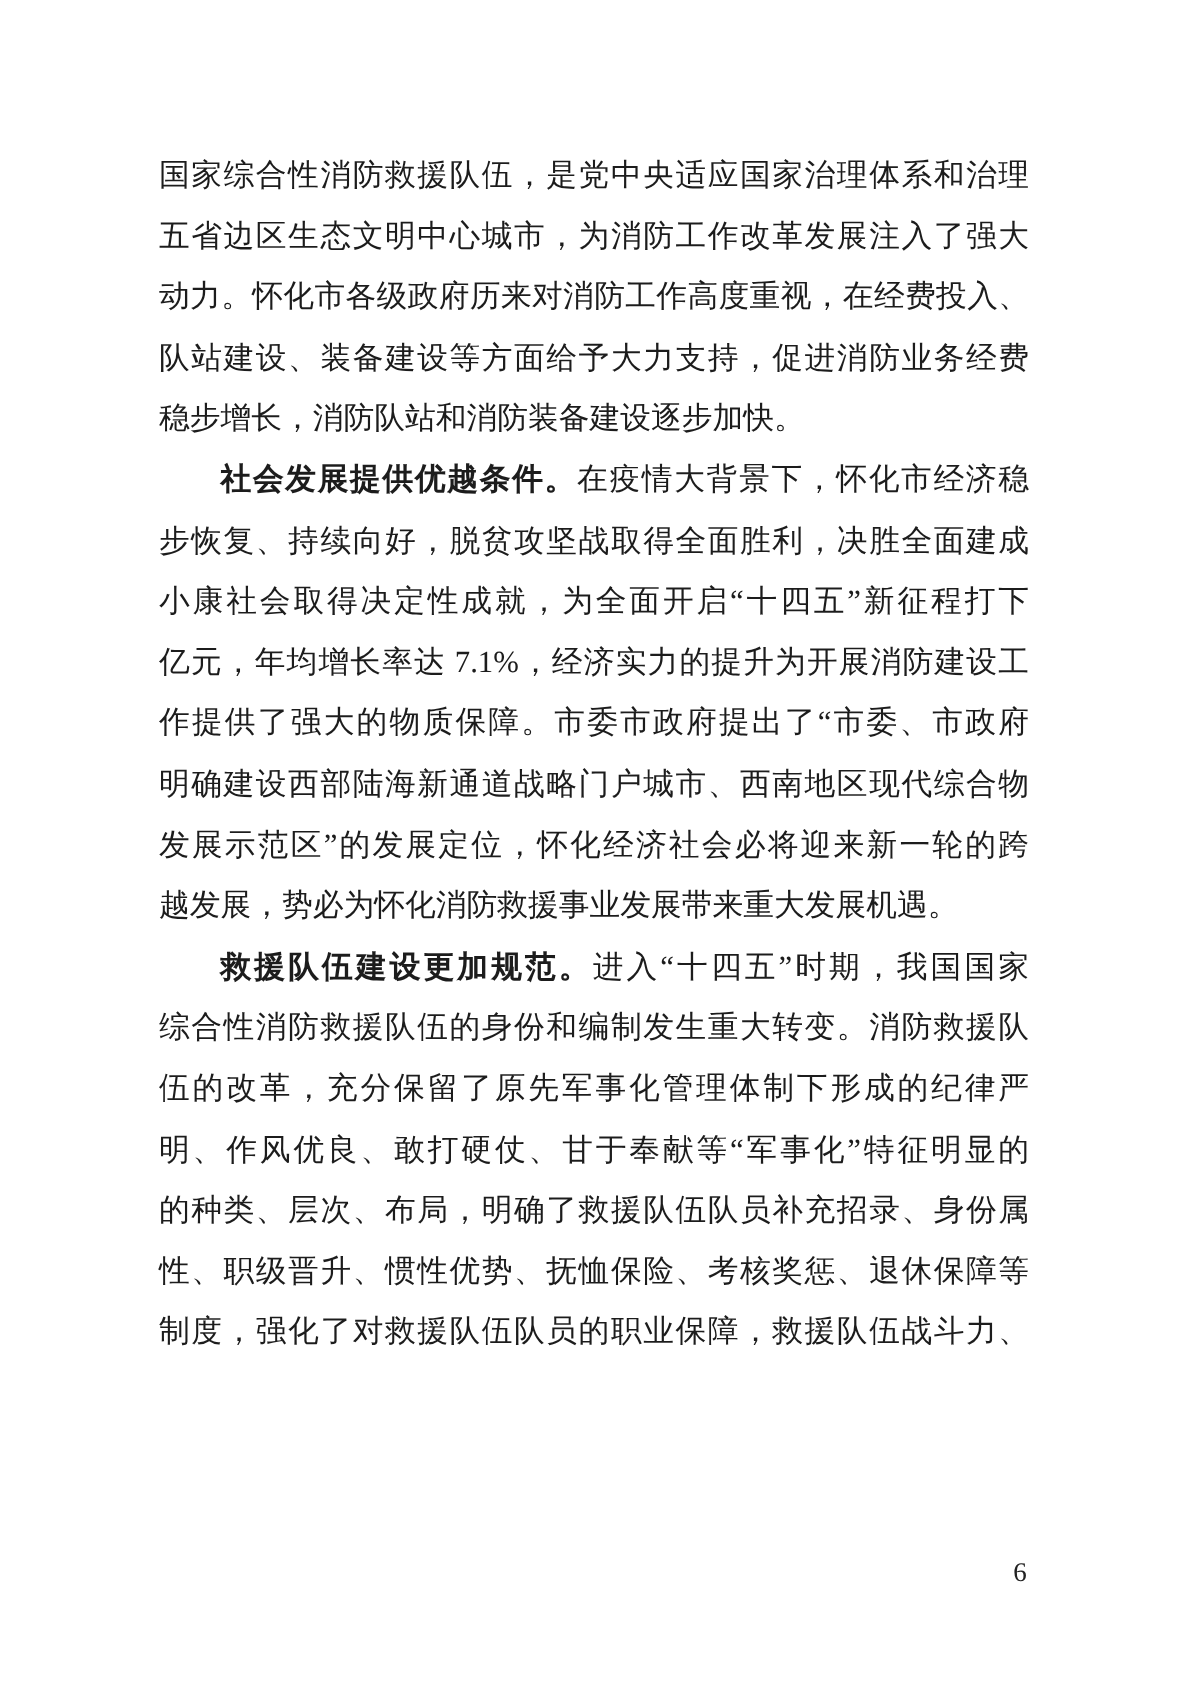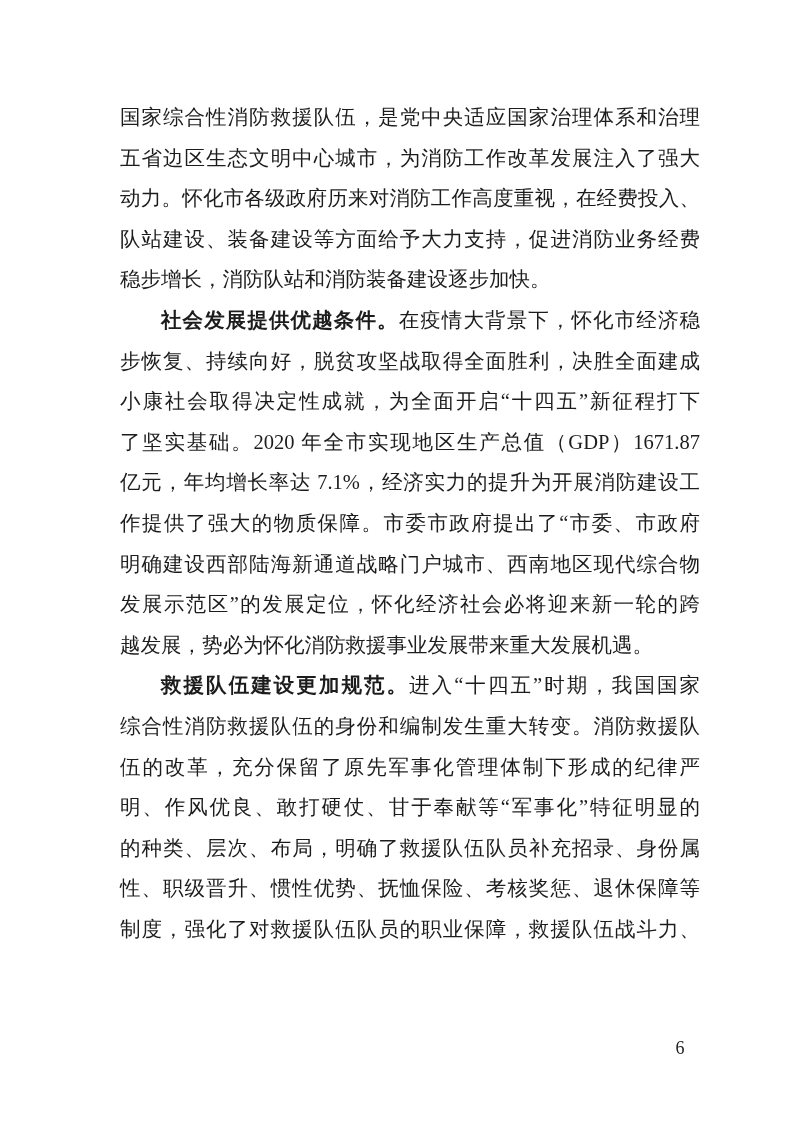--- a/index.html
+++ b/index.html
@@ -14,21 +14,21 @@
     overflow: hidden;
     font-family: "Liberation Serif", "DejaVu Serif", serif;
   }
   .page {
     position: absolute;
     inset: 0;
     background: #ffffff;
   }
   .text-block {
     position: absolute;
-    left: 120px;
+    left: 106px;
     top: 97px;
     width: 580px;
   }
   .line {
     height: 40.6px;
     line-height: 40.6px;
     font-size: 20.5px;
     color: #1c1c1c;
     text-align: justify;
     text-align-last: justify;
@@ -61,21 +61,20 @@
 <main class="page">
   <section class="text-block">
       <div class="line"><span class="rest">国家综合性消防救援队伍，是党中央适应国家治理体系和治理</span></div>
       <div class="line"><span class="rest">五省边区生态文明中心城市，为消防工作改革发展注入了强大</span></div>
       <div class="line"><span class="rest">动力。怀化市各级政府历来对消防工作高度重视，在经费投入、</span></div>
       <div class="line"><span class="rest">队站建设、装备建设等方面给予大力支持，促进消防业务经费</span></div>
       <div class="line end"><span class="rest">稳步增长，消防队站和消防装备建设逐步加快。</span></div>
       <div class="line indent"><span class="lead">社会发展提供优越条件。</span><span class="rest">在疫情大背景下，怀化市经济稳</span></div>
       <div class="line"><span class="rest">步恢复、持续向好，脱贫攻坚战取得全面胜利，决胜全面建成</span></div>
       <div class="line"><span class="rest">小康社会取得决定性成就，为全面开启“十四五”新征程打下</span></div>
-      <div class="line"><span class="rest">了坚实基础。2020 年全市实现地区生产总值（GDP）1671.87</span></div>
       <div class="line"><span class="rest">亿元，年均增长率达 7.1%，经济实力的提升为开展消防建设工</span></div>
       <div class="line"><span class="rest">作提供了强大的物质保障。市委市政府提出了“市委、市政府</span></div>
       <div class="line"><span class="rest">明确建设西部陆海新通道战略门户城市、西南地区现代综合物</span></div>
       <div class="line"><span class="rest">发展示范区”的发展定位，怀化经济社会必将迎来新一轮的跨</span></div>
       <div class="line end"><span class="rest">越发展，势必为怀化消防救援事业发展带来重大发展机遇。</span></div>
       <div class="line indent"><span class="lead">救援队伍建设更加规范。</span><span class="rest">进入“十四五”时期，我国国家</span></div>
       <div class="line"><span class="rest">综合性消防救援队伍的身份和编制发生重大转变。消防救援队</span></div>
       <div class="line"><span class="rest">伍的改革，充分保留了原先军事化管理体制下形成的纪律严</span></div>
       <div class="line"><span class="rest">明、作风优良、敢打硬仗、甘于奉献等“军事化”特征明显的</span></div>
       <div class="line"><span class="rest">的种类、层次、布局，明确了救援队伍队员补充招录、身份属</span></div>

